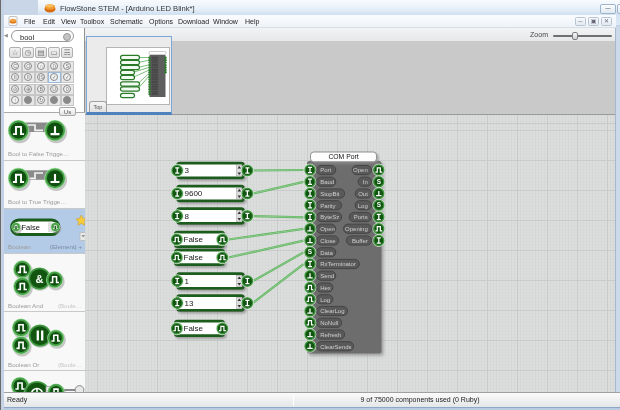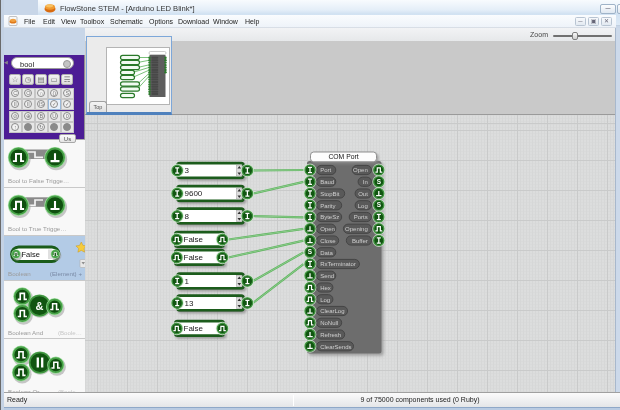--- a/index.html
+++ b/index.html
@@ -13,21 +13,21 @@
 #title-txt { left:22px; top:3.5px; font-size:7.6px; color:#333; }
 .winbtn { top:4px; height:10px; width:16px; border:1px solid #9fb3c8; border-radius:2px;
   background:linear-gradient(#fdfdfe,#dfe8f2); color:#556; font-size:7px; line-height:8px; text-align:center; }
 #menubar { left:4px; top:15px; width:612px; height:13px;
   background:linear-gradient(#fafcfe,#eef3f9); border-bottom:1px solid #d8dee6; }
 .menu { position:absolute; top:2.5px; font-size:7px; color:#222; }
 #menu-ico { left:4px; top:1px; width:10px; height:10px; }
 .mdibtn { top:2px; height:9px; width:11px; border:1px solid #b8c4d2; border-radius:1.5px;
   background:linear-gradient(#f8fafc,#e2e9f1); color:#667; font-size:6px; line-height:7px; text-align:center; }
 
-#leftpanel { left:4px; top:28px; width:81px; height:312px; background:#4c1d95; border-right:1px solid #909090;margin-top:27px; }
+#leftpanel { left:4px; top:28px; width:81px; height:312px; background:#ffffff; border-right:1px solid #909090; }
 #collapse { left:0px; top:4px; width:6px; height:8px; font-size:5px; color:#888; }
 #search { left:7px; top:2px; width:63px; height:12px; background:#fff; border:1px solid #9a9a9a; border-radius:6px; }
 #search span { position:absolute; left:8px; top:2px; font-size:7.5px; color:#222; }
 #search i { position:absolute; right:2px; top:1.5px; width:8px; height:8px; border-radius:50%;
   background:#c4c4c4; border:1px solid #999; }
 .tbtn { position:absolute; top:19px; width:12px; height:11px; background:linear-gradient(#f2f2f2,#dddddd);
   border:1px solid #b0b0b0; border-radius:2px; font-size:7.5px; line-height:10px; text-align:center; color:#707070; }
 .gcell { position:absolute; width:12.6px; height:11px; background:#e7e7e7; border:0.5px solid #c6c6c6;
   font-size:6.5px; line-height:10px; text-align:center; color:#808080; }
 .gdot { display:inline-block; width:8px; height:8px; border:1px solid #8a8a8a; border-radius:50%;

